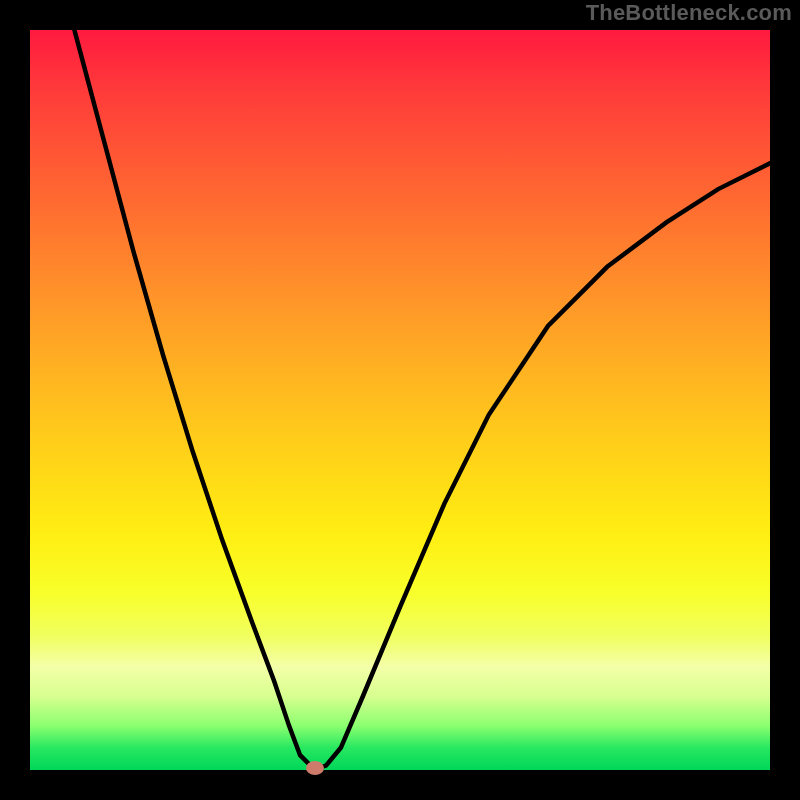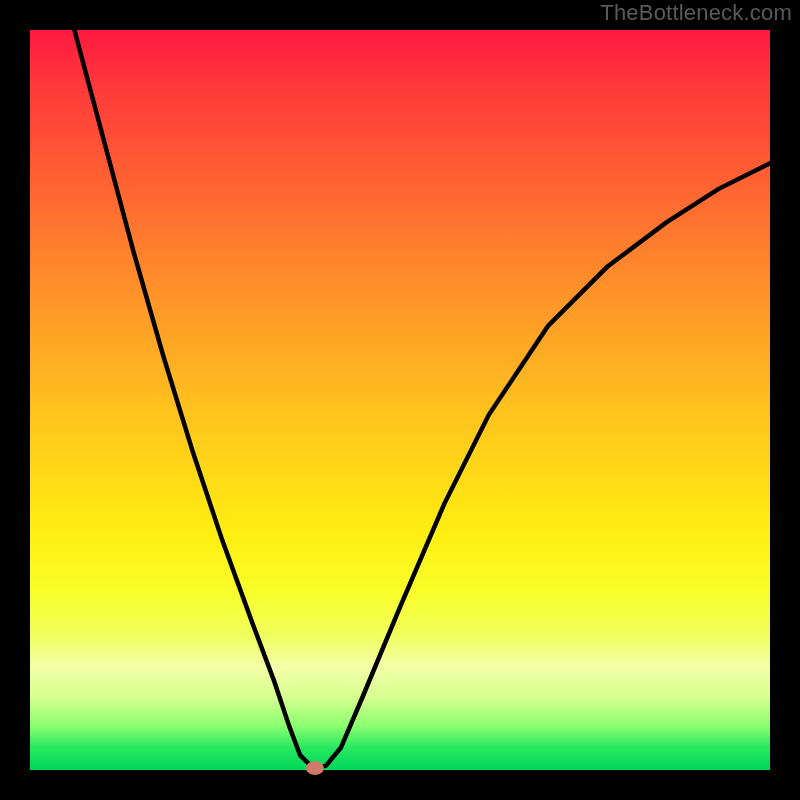--- a/index.html
+++ b/index.html
@@ -15,21 +15,21 @@
     width: 800px;
     height: 800px;
     background: #000;
   }
   .watermark {
     position: absolute;
     top: 0;
     right: 8px;
     color: #5a5a5a;
     font-size: 22px;
-    font-weight: 400;
+    font-weight: 700;
     letter-spacing: 0.2px;
     z-index: 20;
   }
   .plot {
     position: absolute;
     left: 30px;
     top: 30px;
     width: 740px;
     height: 740px;
     

